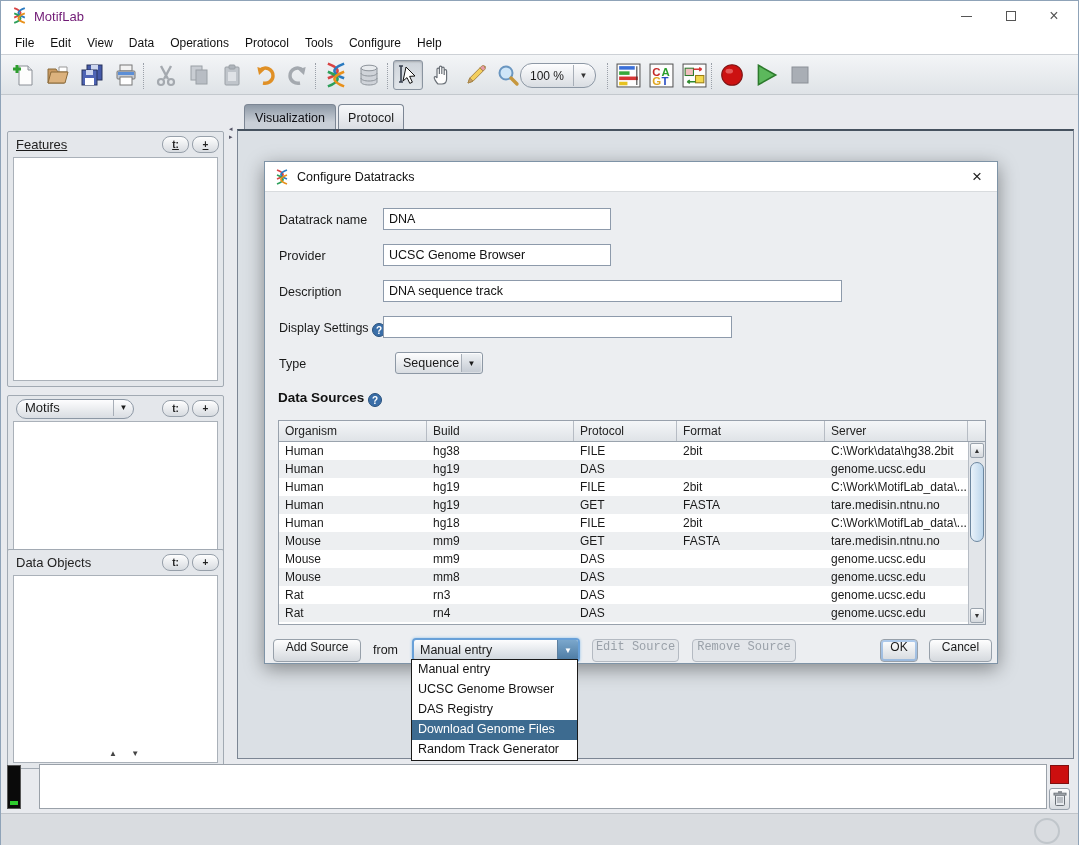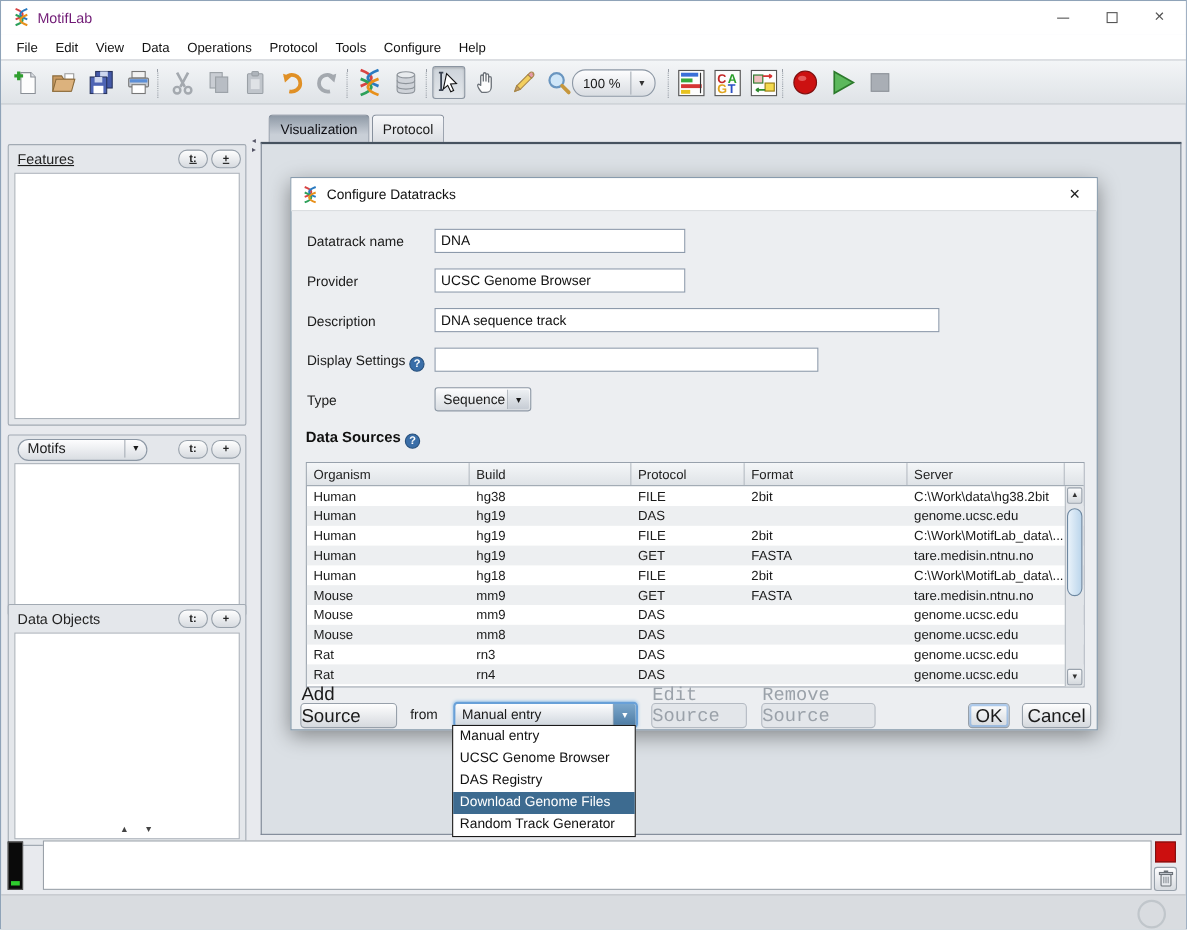--- a/index.html
+++ b/index.html
@@ -65,21 +65,21 @@
     background:#dbe0e5; border:1px solid #7c8694; border-top:2px solid #46525f; }
 
   
   #dialog { position:absolute; left:263px; top:160px; width:734px; height:503px; background:#ecueff0; background:#eceef1;
     border:1px solid #7e93a6; box-shadow:0 5px 18px rgba(0,0,0,.4); }
   #dlg-titlebar { position:absolute; left:0; top:0; width:100%; height:30px; background:#fff; border-bottom:1px solid #d8dbde; }
   #dlg-titlebar .dicon { position:absolute; left:9px; top:7px; }
   #dlg-titlebar .dtitle { position:absolute; left:32px; top:8px; color:#111; font-size:12.5px; }
   #dlg-close { position:absolute; right:0; top:0; width:40px; height:29px; display:flex; align-items:center; justify-content:center; font-size:17px; color:#222; }
   .frow-label { position:absolute; left:14px; font-size:12.5px; color:#1a1a1a; }
-  .finput { position:absolute; left:130px; height:22px; border:1px solid #8d9aab; background:#fff; padding:0 5px;
+  .finput { position:absolute; left:118px; height:22px; border:1px solid #8d9aab; background:#fff; padding:0 5px;
     font-family:"Liberation Sans",sans-serif; font-size:12.5px; color:#111; }
   .help-dot { display:inline-block; width:14px; height:14px; border-radius:50%; background:#3a6ea8; color:#fff;
     font-size:10px; font-weight:bold; text-align:center; line-height:14px; vertical-align:-2px; border:1px solid #28507c; }
   #type-combo { position:absolute; left:130px; top:190px; width:88px; height:22px; border:1px solid #8d98a5; border-radius:3px;
     background:linear-gradient(#fdfdfe,#d9dde2); display:flex; align-items:center; }
   #type-combo .tlabel { flex:1; padding-left:7px; font-size:12.5px; }
   #type-combo .tarrow { width:20px; height:18px; margin-right:1px; border-left:1px solid #a7aeb7; border-radius:0 2px 2px 0;
     background:linear-gradient(#eef1f4,#c6ccd4); display:flex; align-items:center; justify-content:center; font-size:8px; }
   #ds-title { position:absolute; left:13px; top:228px; font-size:13.5px; font-weight:bold; color:#111; }
 
@@ -93,22 +93,22 @@
   .c0 { width:148px; } .c1 { width:147px; } .c2 { width:103px; } .c3 { width:148px; } .c4 { width:143px; } .csb { flex:1; border-right:none; }
   #table-vscroll { position:absolute; right:0; top:21px; bottom:0; width:17px; background:#e2e5e9; border-left:1px solid #b6bcc4; }
   .sbtn { position:absolute; left:1px; width:14px; height:15px; background:linear-gradient(#fafbfc,#d4d8dd); border:1px solid #9aa3ad;
     border-radius:2px; font-size:7px; color:#333; display:flex; align-items:center; justify-content:center; }
   #sb-up { top:1px; } #sb-down { bottom:1px; }
   #sb-thumb { position:absolute; left:1px; top:20px; width:14px; height:80px; border:1px solid #6d87a0; border-radius:7px;
     background:linear-gradient(90deg,#e9f2fa,#bcd6ec); }
 
   
   .dbtn { position:absolute; top:477px; height:23px; border:1px solid #97a0aa; border-radius:4px;
-    background:linear-gradient(#fefefe,#d5d9de); font-size:17px; color:#1a1a1a;
-    display:flex; align-items:flex-end; justify-content:center; }
+    background:linear-gradient(#fefefe,#d5d9de); font-size:12px; color:#1a1a1a;
+    display:flex; align-items:flex-start; justify-content:center; }
   .dbtn.disabled { color:#9aa1a9; background:#e3e6ea; border-color:#b4bac2;font-family:Liberation Mono, monospace; }
   #btn-addsource { left:8px; width:88px; }
   #from-label { position:absolute; left:108px; top:481px; font-size:12.5px; }
   #source-combo { position:absolute; left:147px; top:476px; width:168px; height:24px; border:2px solid #68a0d8; border-radius:4px;
     background:linear-gradient(#fdfdfe,#cfd6dd); display:flex; align-items:center; box-shadow:0 0 3px #8fc0ea; }
   #source-combo .slabel { flex:1; padding-left:6px; font-size:12.5px; }
   #source-combo .sarrow { width:21px; height:20px; border-left:1px solid #5c7f9f; border-radius:0 2px 2px 0;
     background:linear-gradient(#7ba7cc,#4d7ba3); color:#fff; display:flex; align-items:center; justify-content:center; font-size:8px; }
   #btn-editsource { left:327px; width:87px; }
   #btn-removesource { left:427px; width:104px; }

